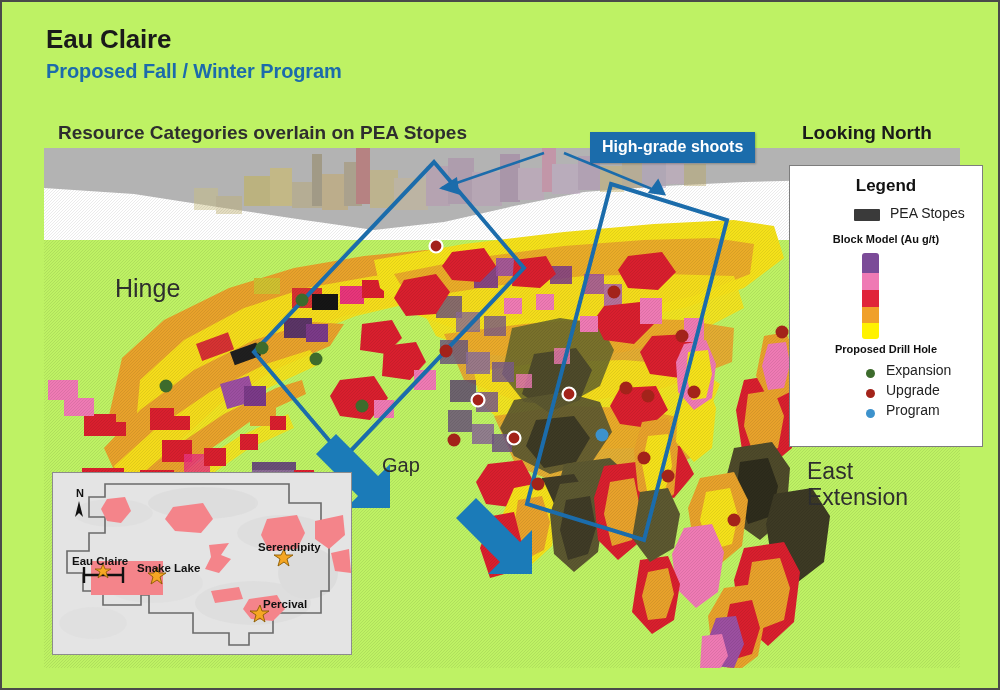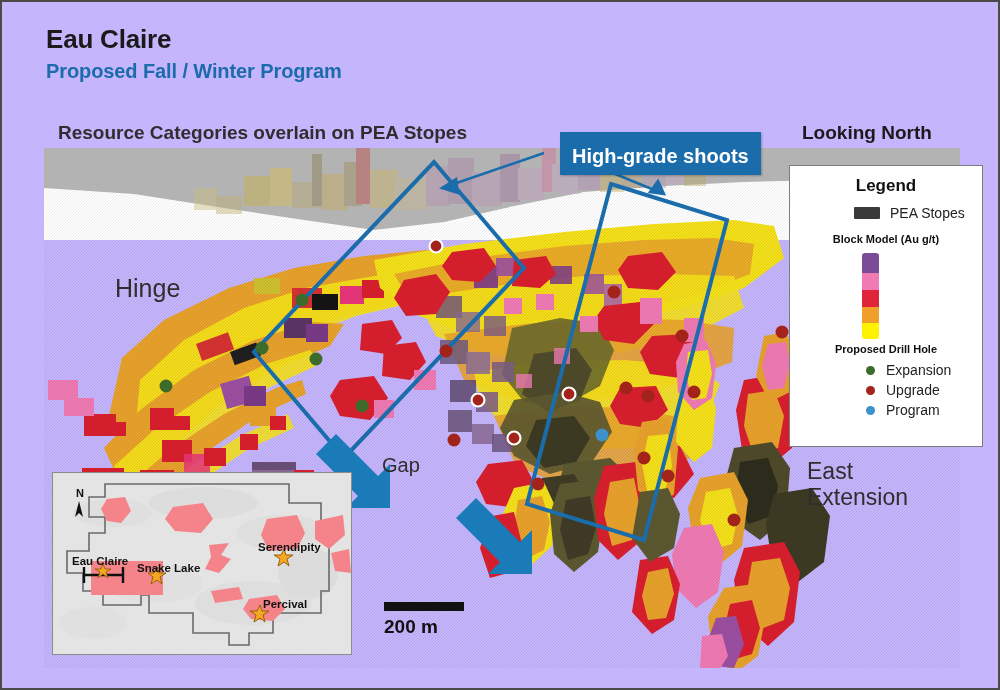--- a/index.html
+++ b/index.html
@@ -1,18 +1,18 @@
 <!DOCTYPE html>
 <html><head>
 <meta charset="utf-8">
 <style>
   html,body{margin:0;padding:0;background:#fff;}
   body{font-family:"Liberation Sans","DejaVu Sans",sans-serif;}
   #page{
-    position:relative;width:1000px;height:690px;background:#c4b5fd;
+    position:relative;width:1000px;height:690px;background:#bef264;
     border:2px solid #4a4a4a;box-sizing:border-box;overflow:hidden;
   }
   
   #title-main{
     position:absolute;left:44px;top:22px;font-size:26px;font-weight:bold;
     color:#1a1a1a;letter-spacing:-0.2px;
   }
   #title-sub{
     position:absolute;left:44px;top:58px;font-size:20px;font-weight:bold;
     color:#1c6bab;letter-spacing:-0.1px;
@@ -35,40 +35,40 @@
   #caption-right{
     position:absolute;left:800px;top:120px;font-size:19px;font-weight:bold;color:#1a1a1a;
   }
   
   #map{
     position:absolute;left:42px;top:146px;width:916px;height:520px;overflow:hidden;
   }
   #map svg{display:block;}
   
   #hg-label{
-    position:absolute;left:558px;top:130px;background:#1b6cab;color:#fff;
-    font-size:20px;font-weight:bold;padding:13px 12px 7px 12px;white-space:nowrap;
+    position:absolute;left:588px;top:130px;background:#1b6cab;color:#fff;
+    font-size:16px;font-weight:bold;padding:6px 12px 7px 12px;white-space:nowrap;
     box-shadow:1px 1px 2px rgba(0,0,0,0.25);
   }
   
   .maplabel{position:absolute;color:#2e2e2e;font-weight:normal;}
   #lbl-hinge{left:113px;top:272px;font-size:25px;}
   #lbl-gap{left:380px;top:452px;font-size:20px;}
   #lbl-east{left:805px;top:457px;font-size:23px;line-height:1.12;}
   
   #scalebar{position:absolute;left:382px;top:600px;}
   #scalebar .bar{width:80px;height:9px;background:#111;}
   #scalebar .txt{margin-top:5px;font-size:19px;font-weight:bold;color:#111;}
   
   #legend{
     position:absolute;left:787px;top:163px;width:194px;height:282px;
     background:#fff;border:1px solid #7d7d7d;box-sizing:border-box;
   }
   #legend .lg-title{text-align:center;font-size:17px;font-weight:bold;color:#111;margin-top:10px;}
-  .lg-row{display:flex;align-items:center;margin:9px 0 0 16px;padding-left:48px;}
+  .lg-row{display:flex;align-items:flex-end;margin:9px 0 0 16px;padding-left:48px;}
   .lg-swatch-stope{width:26px;height:12px;background:#3a3a3a;border-radius:1px;margin-right:10px;}
   .lg-text{font-size:14px;color:#222;}
   #legend .lg-sub{text-align:center;font-size:11px;font-weight:bold;color:#111;margin-top:12px;}
   #colorscale{position:relative;margin:8px auto 0 auto;width:120px;height:86px;}
   #colorscale .ramp{
     position:absolute;left:36px;top:0;width:17px;height:86px;
     border-radius:3px;overflow:hidden;display:flex;flex-direction:column;
   }
   #colorscale .ramp span{display:block;width:100%;}
   #colorscale .ticks{position:absolute;left:60px;top:0;width:60px;height:86px;}
@@ -350,24 +350,20 @@
 
   <div id="hg-label">High-grade shoots</div>
 
   <div class="maplabel" id="lbl-hinge">Hinge</div>
   <div class="maplabel" id="lbl-gap">Gap</div>
   <div class="maplabel" id="lbl-east">
     <div>East</div>
     <div>Extension</div>
   </div>
 
-  <div id="scalebar">
-    <div class="bar"></div>
-    <div class="txt">200 m</div>
-  </div>
 
   <div id="legend">
     <div class="lg-title">Legend</div>
 
     <div class="lg-row">
       <div class="lg-swatch-stope"></div>
       <div class="lg-text">PEA Stopes</div>
     </div>
 
     <div class="lg-sub">Block Model (Au g/t)</div>

